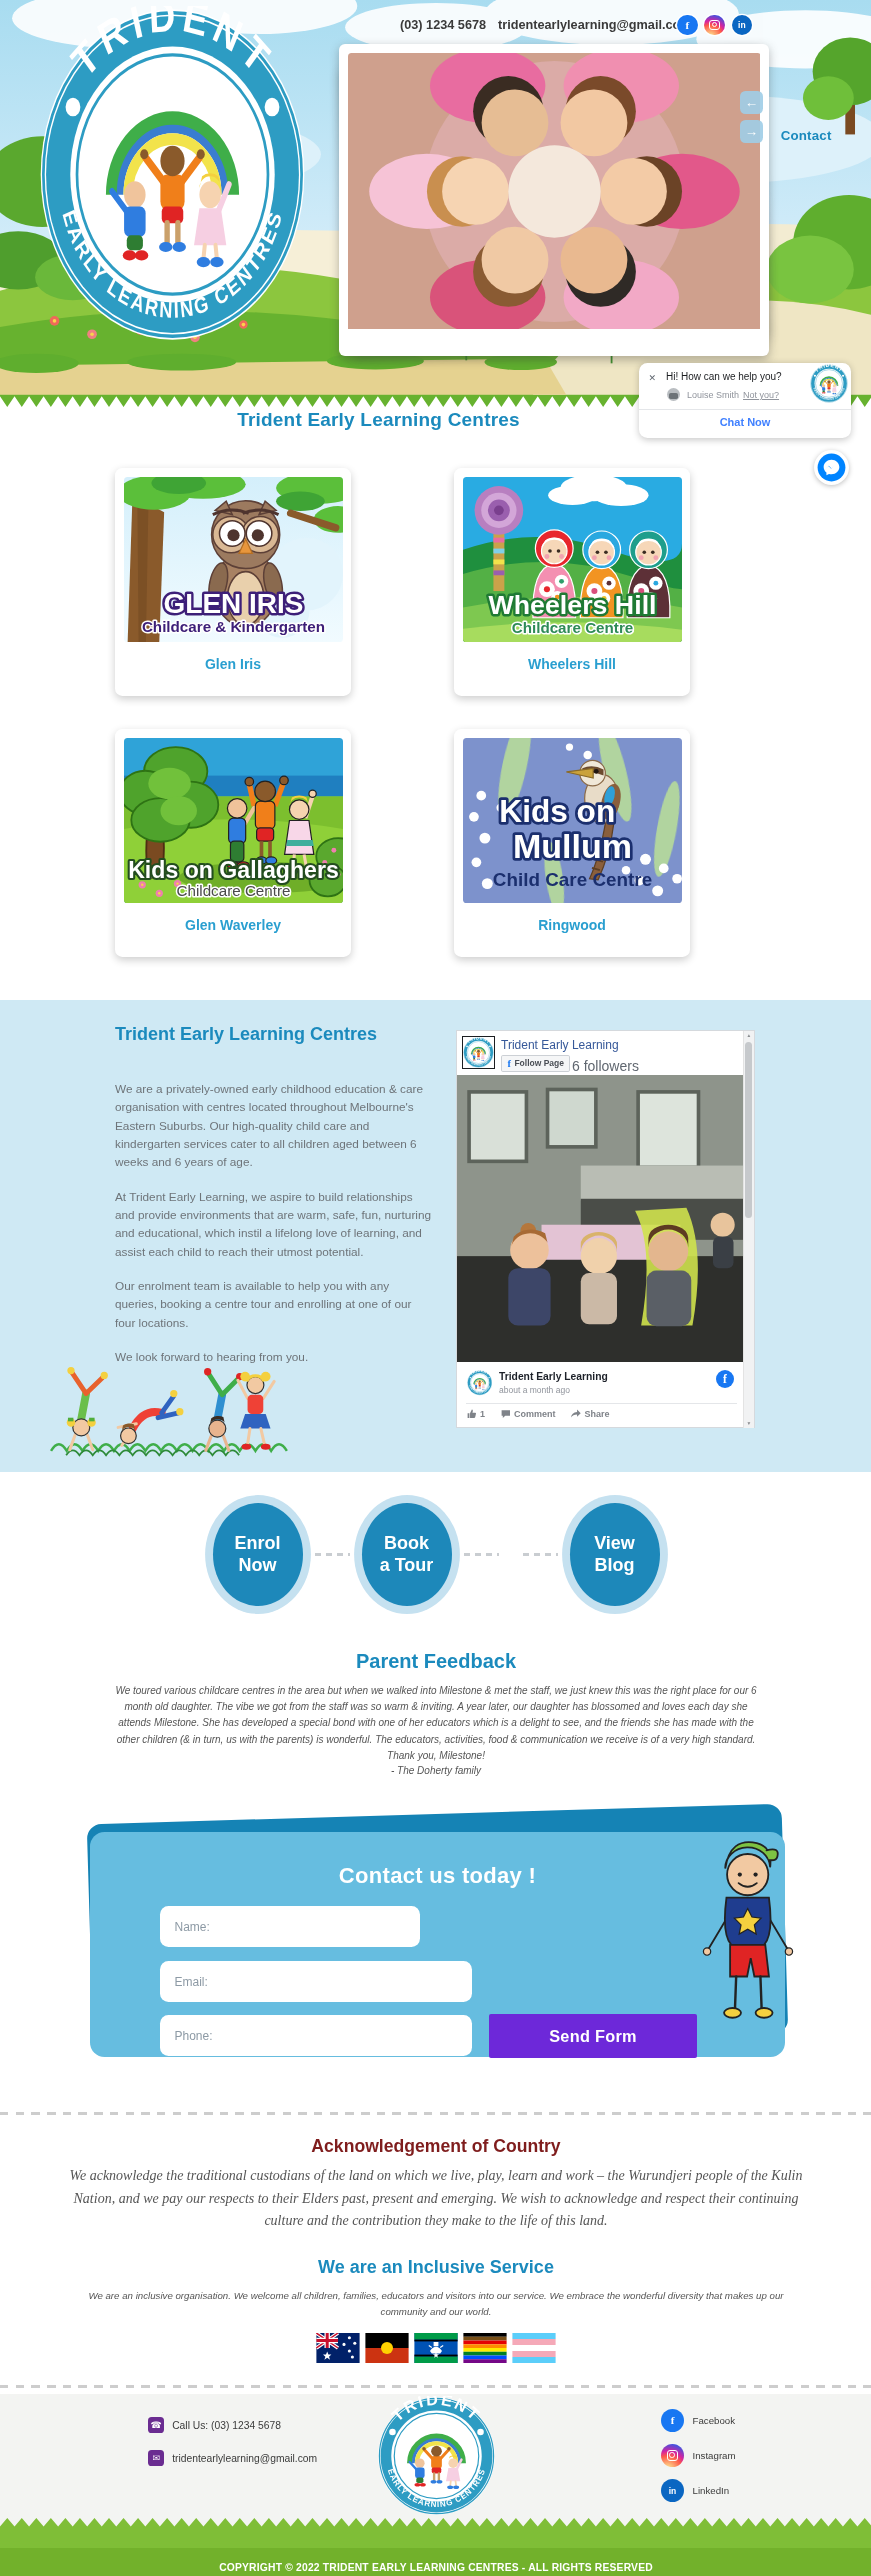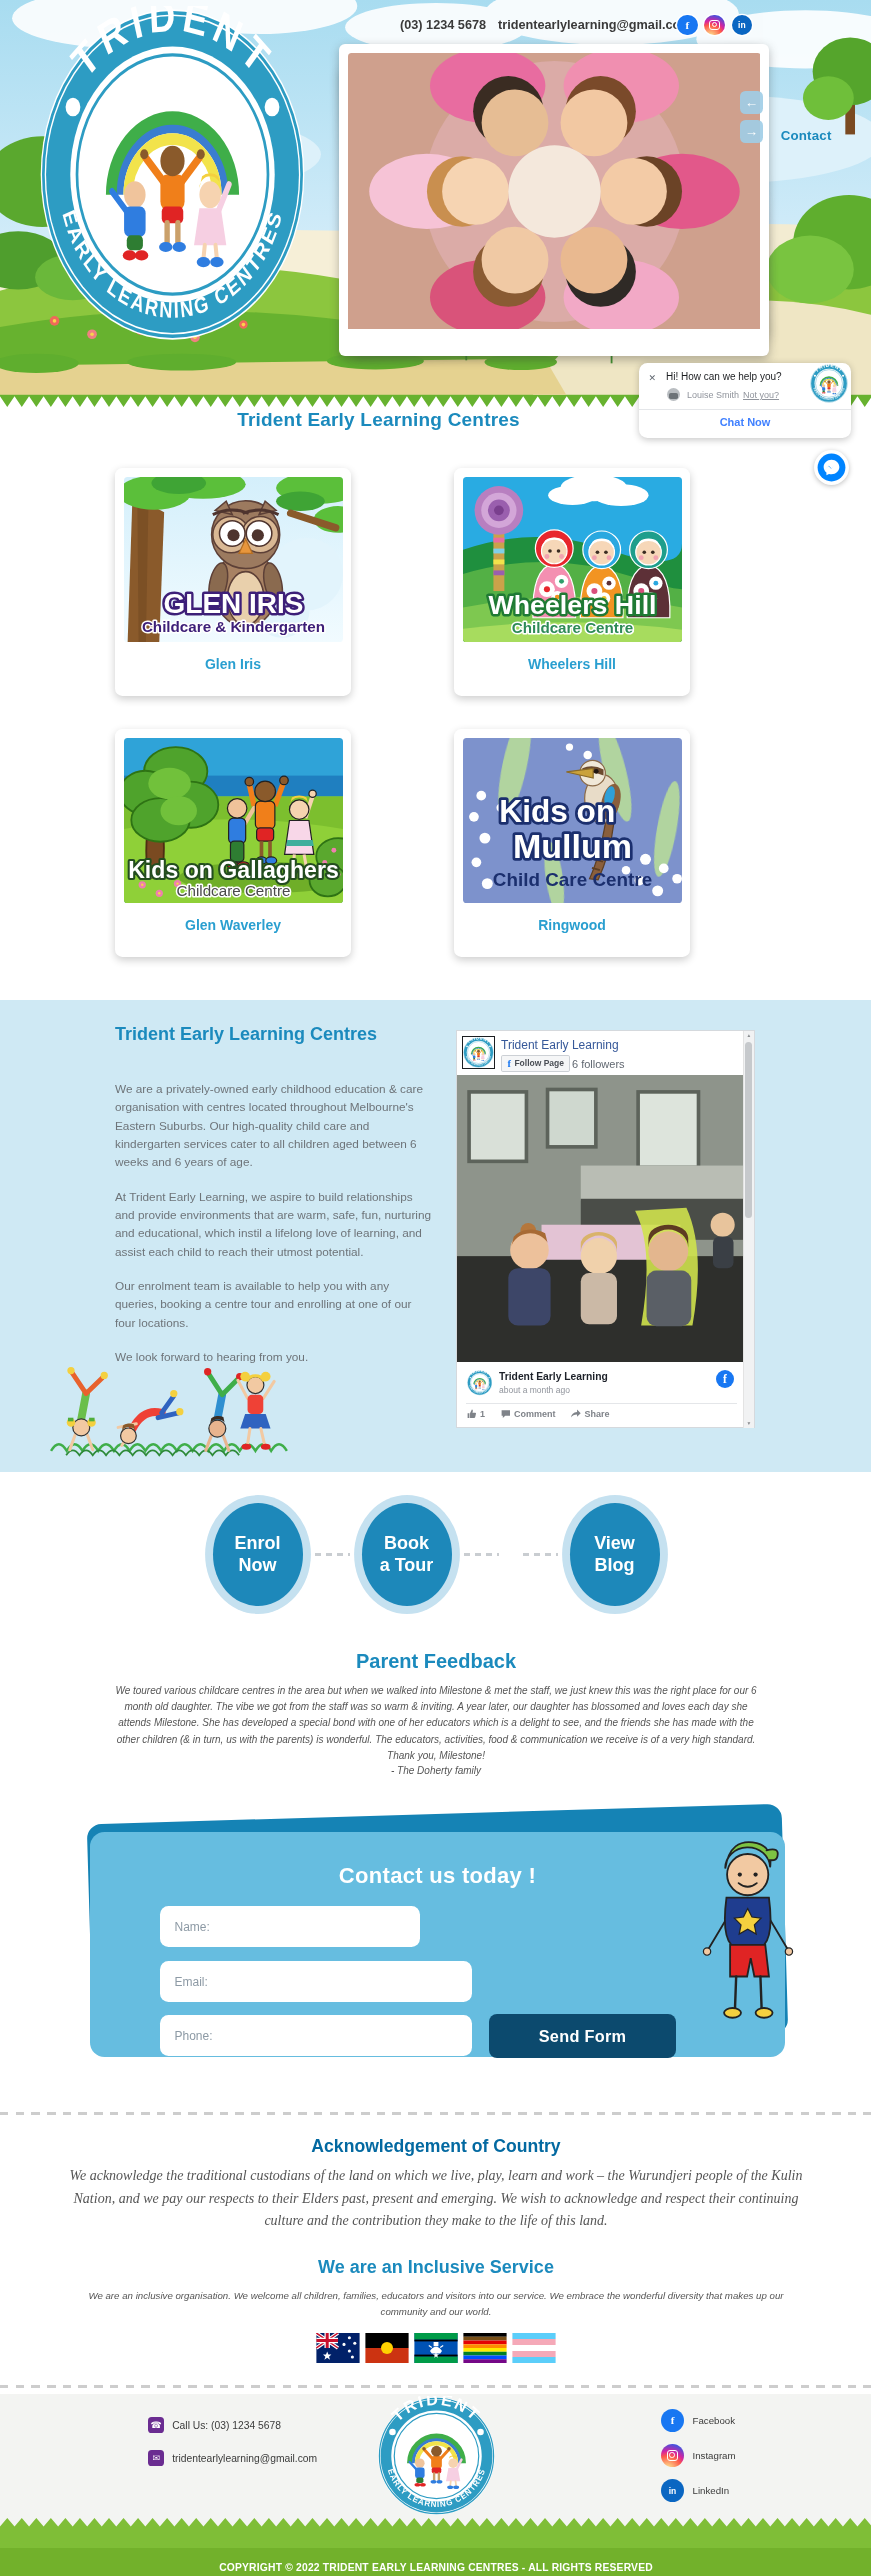--- a/index.html
+++ b/index.html
@@ -55,21 +55,21 @@
   .about h2{position:absolute;left:115px;top:24px;margin:0;color:#1b8abd;font-size:18px;}
   .about-text{position:absolute;left:115px;top:80px;width:318px;color:#6e7479;font-size:11.8px;line-height:1.55;}
   .about-text p{margin:0 0 16.3px;}
   .about-kids{position:absolute;left:48px;top:327px;width:254px;height:139px;}
   .fb-embed{position:absolute;left:456px;top:30px;width:299px;height:398px;background:#fff;border:0.6px solid #d5d9dd;box-sizing:border-box;}
   .fb-head{position:relative;height:44px;}
   .fb-head .fbl{position:absolute;left:4.8px;top:4.8px;width:33px;height:33px;border:0.6px solid #1c1e21;box-sizing:border-box;}
   .fb-name{position:absolute;left:44px;top:6.7px;color:#365899;font-size:12px;cursor:pointer;}
   .fb-follow{position:absolute;left:44px;top:24px;height:14.5px;padding:0 5.4px;background:#f5f6f7;border:0.6px solid #ccd0d5;border-radius:1.8px;display:flex;align-items:center;gap:3.6px;font-size:8.5px;font-weight:bold;color:#4b4f56;cursor:pointer;}
   .fb-follow .f{color:#1877f2;font-family:"Liberation Serif",serif;font-size:10.3px;font-weight:bold;}
-  .fb-followers{position:absolute;left:115px;top:27px;font-size:11px;color:#606770;}
+  .fb-followers{position:absolute;left:115px;top:27px;font-size:14px;color:#606770;}
   .fb-photo{position:absolute;left:0;top:44px;width:288px;height:288px;overflow:hidden;}
   .fb-post{position:absolute;left:0;top:332px;width:288px;height:65px;}
   .fb-post .fbl2{position:absolute;left:9.7px;top:7.3px;width:25.4px;height:25.4px;}
   .fb-author{position:absolute;left:42px;top:7.9px;font-size:10.3px;font-weight:bold;color:#1d2129;}
   .fb-time{position:absolute;left:42px;top:22px;font-size:8.5px;color:#90949c;}
   .fb-circ{position:absolute;right:11px;top:7.3px;width:18px;height:18px;border-radius:50%;background:#1877f2;color:#fff;text-align:center;line-height:18px;font-weight:bold;font-family:"Liberation Serif",serif;font-size:11.5px;}
   .fb-post-div{position:absolute;left:8.5px;right:8.5px;top:40px;height:0.6px;background:#e4e6e9;}
   .fb-actions{position:absolute;left:9.7px;top:46px;display:flex;gap:15.7px;align-items:center;color:#7f8389;font-size:9px;font-weight:bold;}
   .fb-actions span{display:flex;align-items:center;gap:3.6px;cursor:pointer;}
   .fb-scroll{position:absolute;right:0;top:0;width:10.3px;height:397px;background:#f1f2f3;border-left:0.6px solid #e3e3e3;}
@@ -88,27 +88,27 @@
   .contact{height:330px;position:relative;background:#fff;}
   .form-back{position:absolute;left:90px;top:35px;width:695px;height:230px;background:#1583b5;border-radius:14.5px;transform:rotate(-1.7deg);}
   .form-panel{position:absolute;left:90px;top:53px;width:695px;height:225px;background:#66bde0;border-radius:14.5px;}
   .form-title{position:absolute;left:90px;top:84px;width:695px;text-align:center;color:#fff;font-size:22px;font-weight:bold;letter-spacing:0.3px;}
   .fld{position:absolute;border:none;border-radius:8.5px;background:#fff;font-size:12px;color:#3a4a55;padding:0 14.5px;box-sizing:border-box;font-family:"Liberation Sans",sans-serif;}
   .fld::placeholder{color:#8d9aa5;opacity:1;}
   .f-name{left:160px;top:127px;width:260px;height:41px;}
   .f-email{left:160px;top:182px;width:312px;height:41px;}
   .f-phone{left:160px;top:236px;width:312px;height:41px;}
   .f-msg{left:489px;top:127px;width:208px;height:96px;padding-top:9.7px;resize:none;}
-  .f-send{position:absolute;left:489px;top:235px;width:187px;height:44px;border:none;border-radius:8px;background:#0c4a6e;color:#fff;font-size:16.3px;font-weight:bold;cursor:pointer;letter-spacing:0.3px;font-family:"Liberation Sans",sans-serif;}
+  .f-send{position:absolute;left:489px;top:235px;width:208px;height:44px;border:none;border-radius:2px;background:#6d28d9;color:#fff;font-size:16.3px;font-weight:bold;cursor:pointer;letter-spacing:0.3px;font-family:"Liberation Sans",sans-serif;}
   .form-boy{position:absolute;left:701px;top:58px;width:94px;height:188px;}
   
   .div-zone{height:9px;background:#fff;}
   .dotline{height:3px;margin-top:3px;background:repeating-linear-gradient(90deg,#cdcdcd 0 8.5px,transparent 8.5px 15.7px);}
   .ack{height:121px;background:#fff;text-align:center;}
-  .ack h2{margin:0;padding-top:14.5px;color:#0369a1;font-size:17.6px;}
+  .ack h2{margin:0;padding-top:14.5px;color:#7f1d1d;font-size:17.6px;}
   .ack p{width:733px;margin:8.5px auto 0;font-style:italic;color:#555;font-size:14px;line-height:1.62;font-family:Liberation Serif, serif;}
   .inclusive{height:130px;background:#fff;text-align:center;}
   .inclusive h2{margin:10px;padding-top:4.8px;color:#1b8abd;font-size:18px;}
   .inclusive p{width:714px;margin:4px auto 0;font-style:italic;color:#555;font-size:9.7px;line-height:1.62;}
   .flags{margin-top:13.3px;display:flex;justify-content:center;gap:4.8px;}
   .flags .flag{width:44px;height:30px;}
   .flags svg{width:100%;height:100%;}
   
   .footer{height:124px;background:#f3f4f2;position:relative;}
   .f-row{position:absolute;display:flex;align-items:center;gap:7.9px;font-size:10.3px;color:#3b3b3b;}

